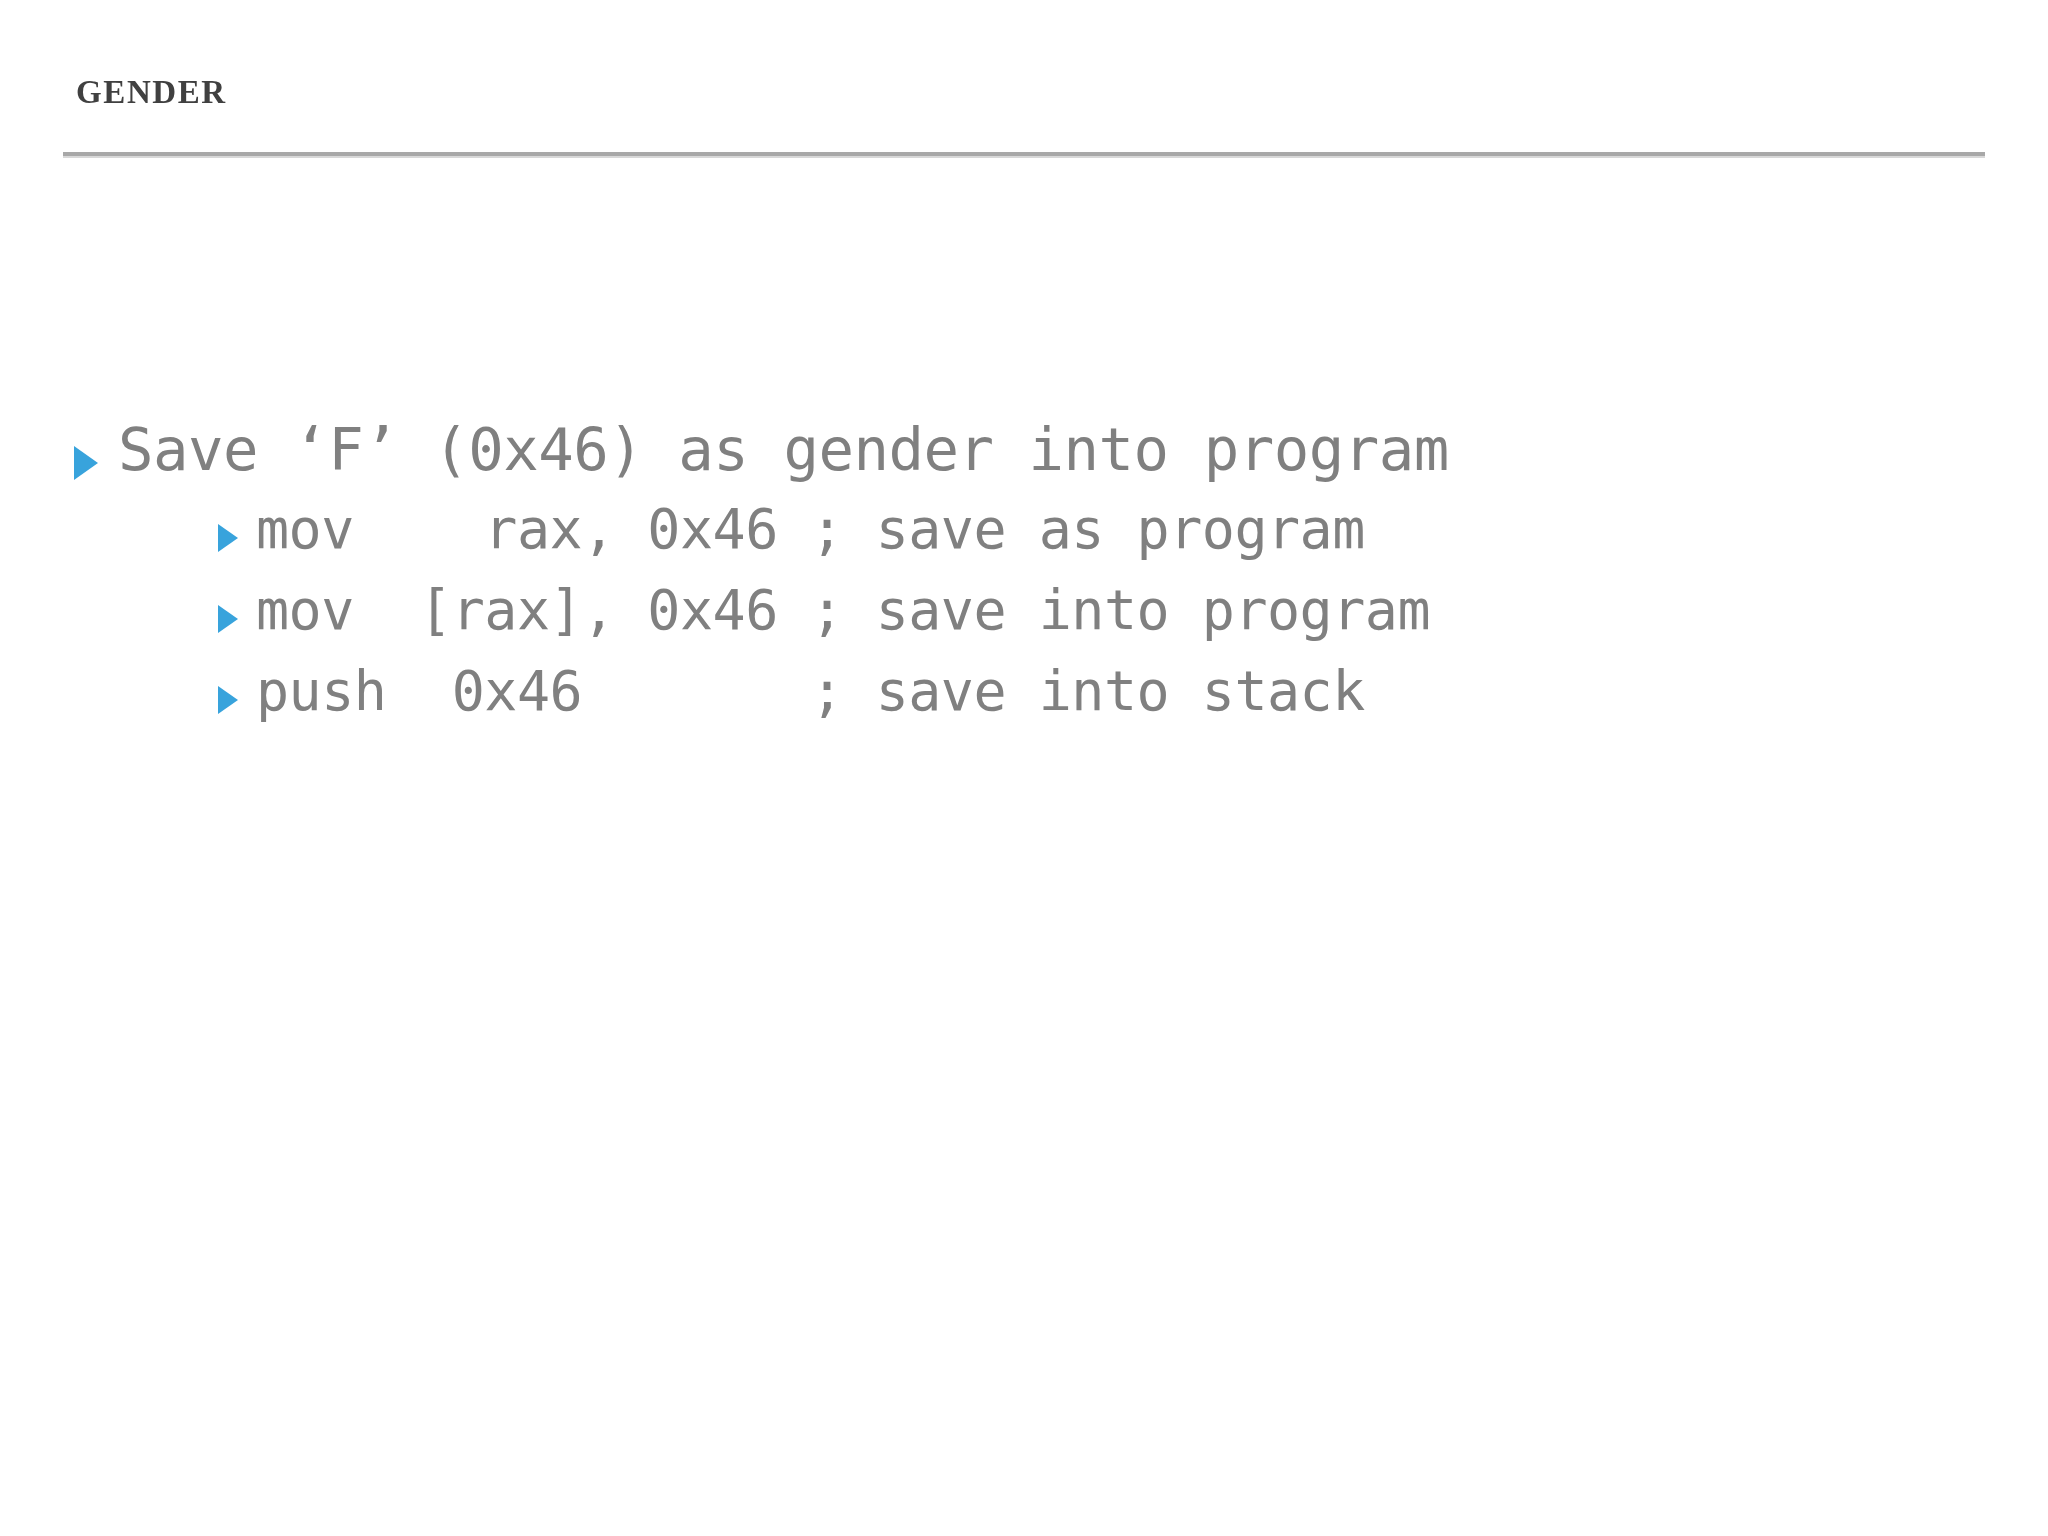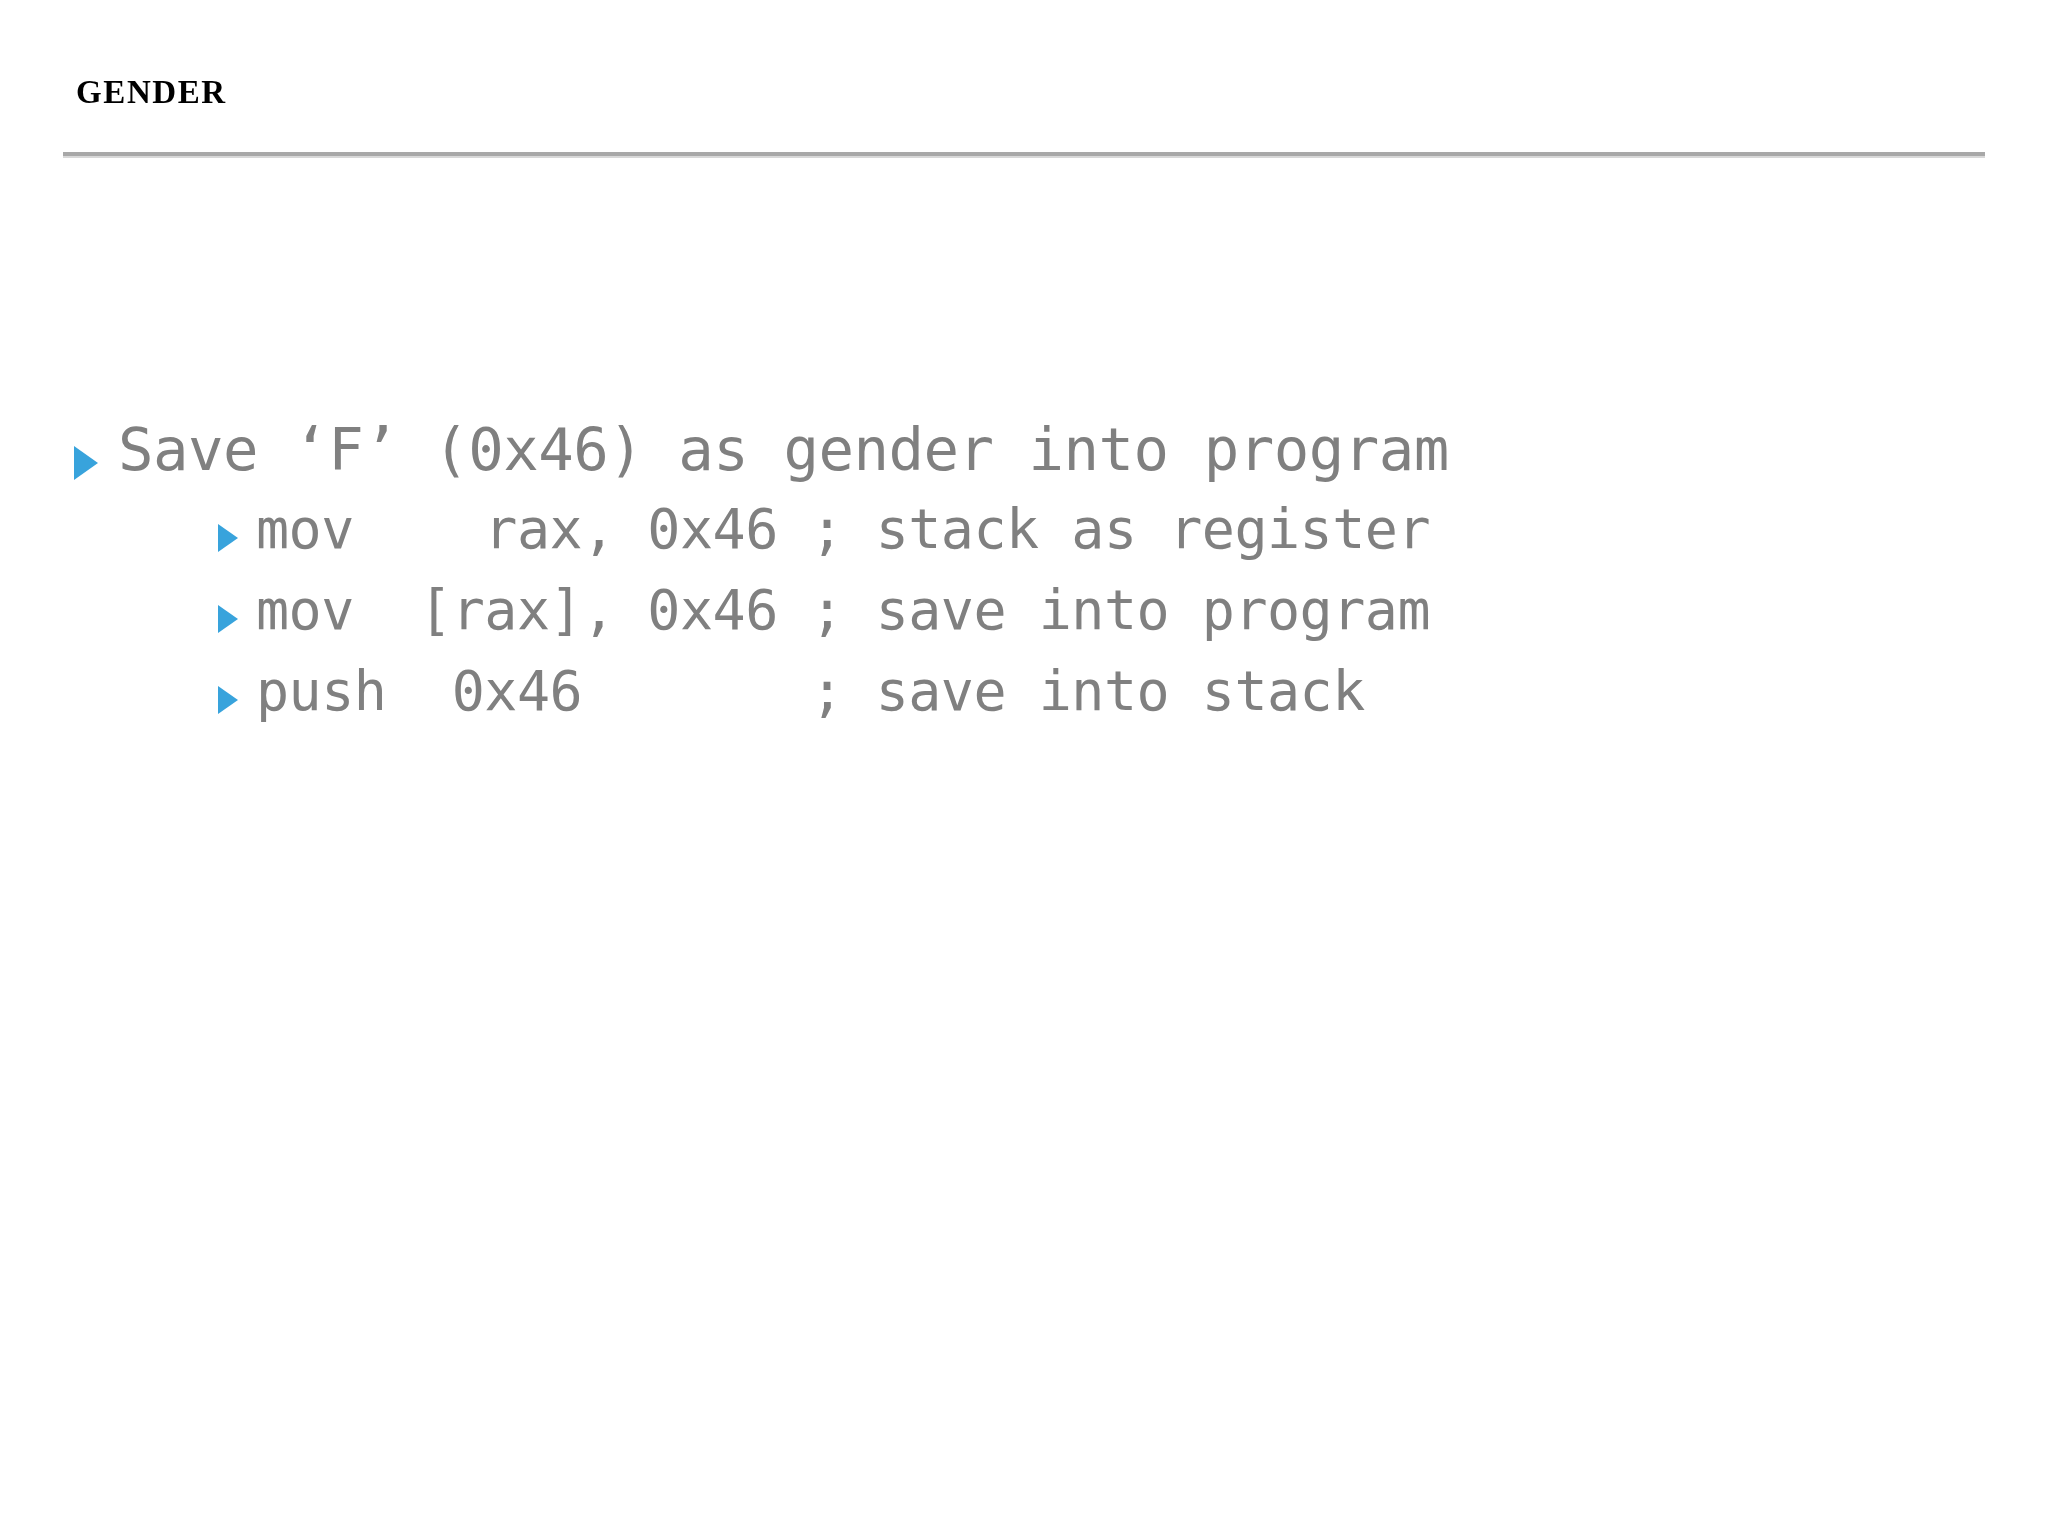--- a/index.html
+++ b/index.html
@@ -34,21 +34,21 @@
   }
 
   .header-label {
     position: absolute;
     left: 76px;
     top: 76px;
     font-family: "Liberation Serif", "DejaVu Serif", serif;
     font-weight: bold;
     font-size: 33px;
     letter-spacing: 1.6px;
-    color: #000000;
+    color: #404040;
     line-height: 1;
     white-space: nowrap;
   }
 
   .header-rule {
     position: absolute;
     left: 63px;
     top: 152px;
     width: 1922px;
     height: 4px;
@@ -156,21 +156,21 @@
 
   <div class="body-content">
 
     <div class="bullet-row level-1">
       <span class="bullet-marker"><span class="tri"></span></span>
       <span class="bullet-text">Save ‘F’ (0x46) as gender into program</span>
     </div>
 
     <div class="bullet-row level-2">
       <span class="bullet-marker"><span class="tri"></span></span>
-      <span class="bullet-text">mov    rax, 0x46 ; stack as register</span>
+      <span class="bullet-text">mov    rax, 0x46 ; save as program</span>
     </div>
 
     <div class="bullet-row level-2">
       <span class="bullet-marker"><span class="tri"></span></span>
       <span class="bullet-text">mov  [rax], 0x46 ; save into program</span>
     </div>
 
     <div class="bullet-row level-2">
       <span class="bullet-marker"><span class="tri"></span></span>
       <span class="bullet-text">push  0x46       ; save into stack</span>

